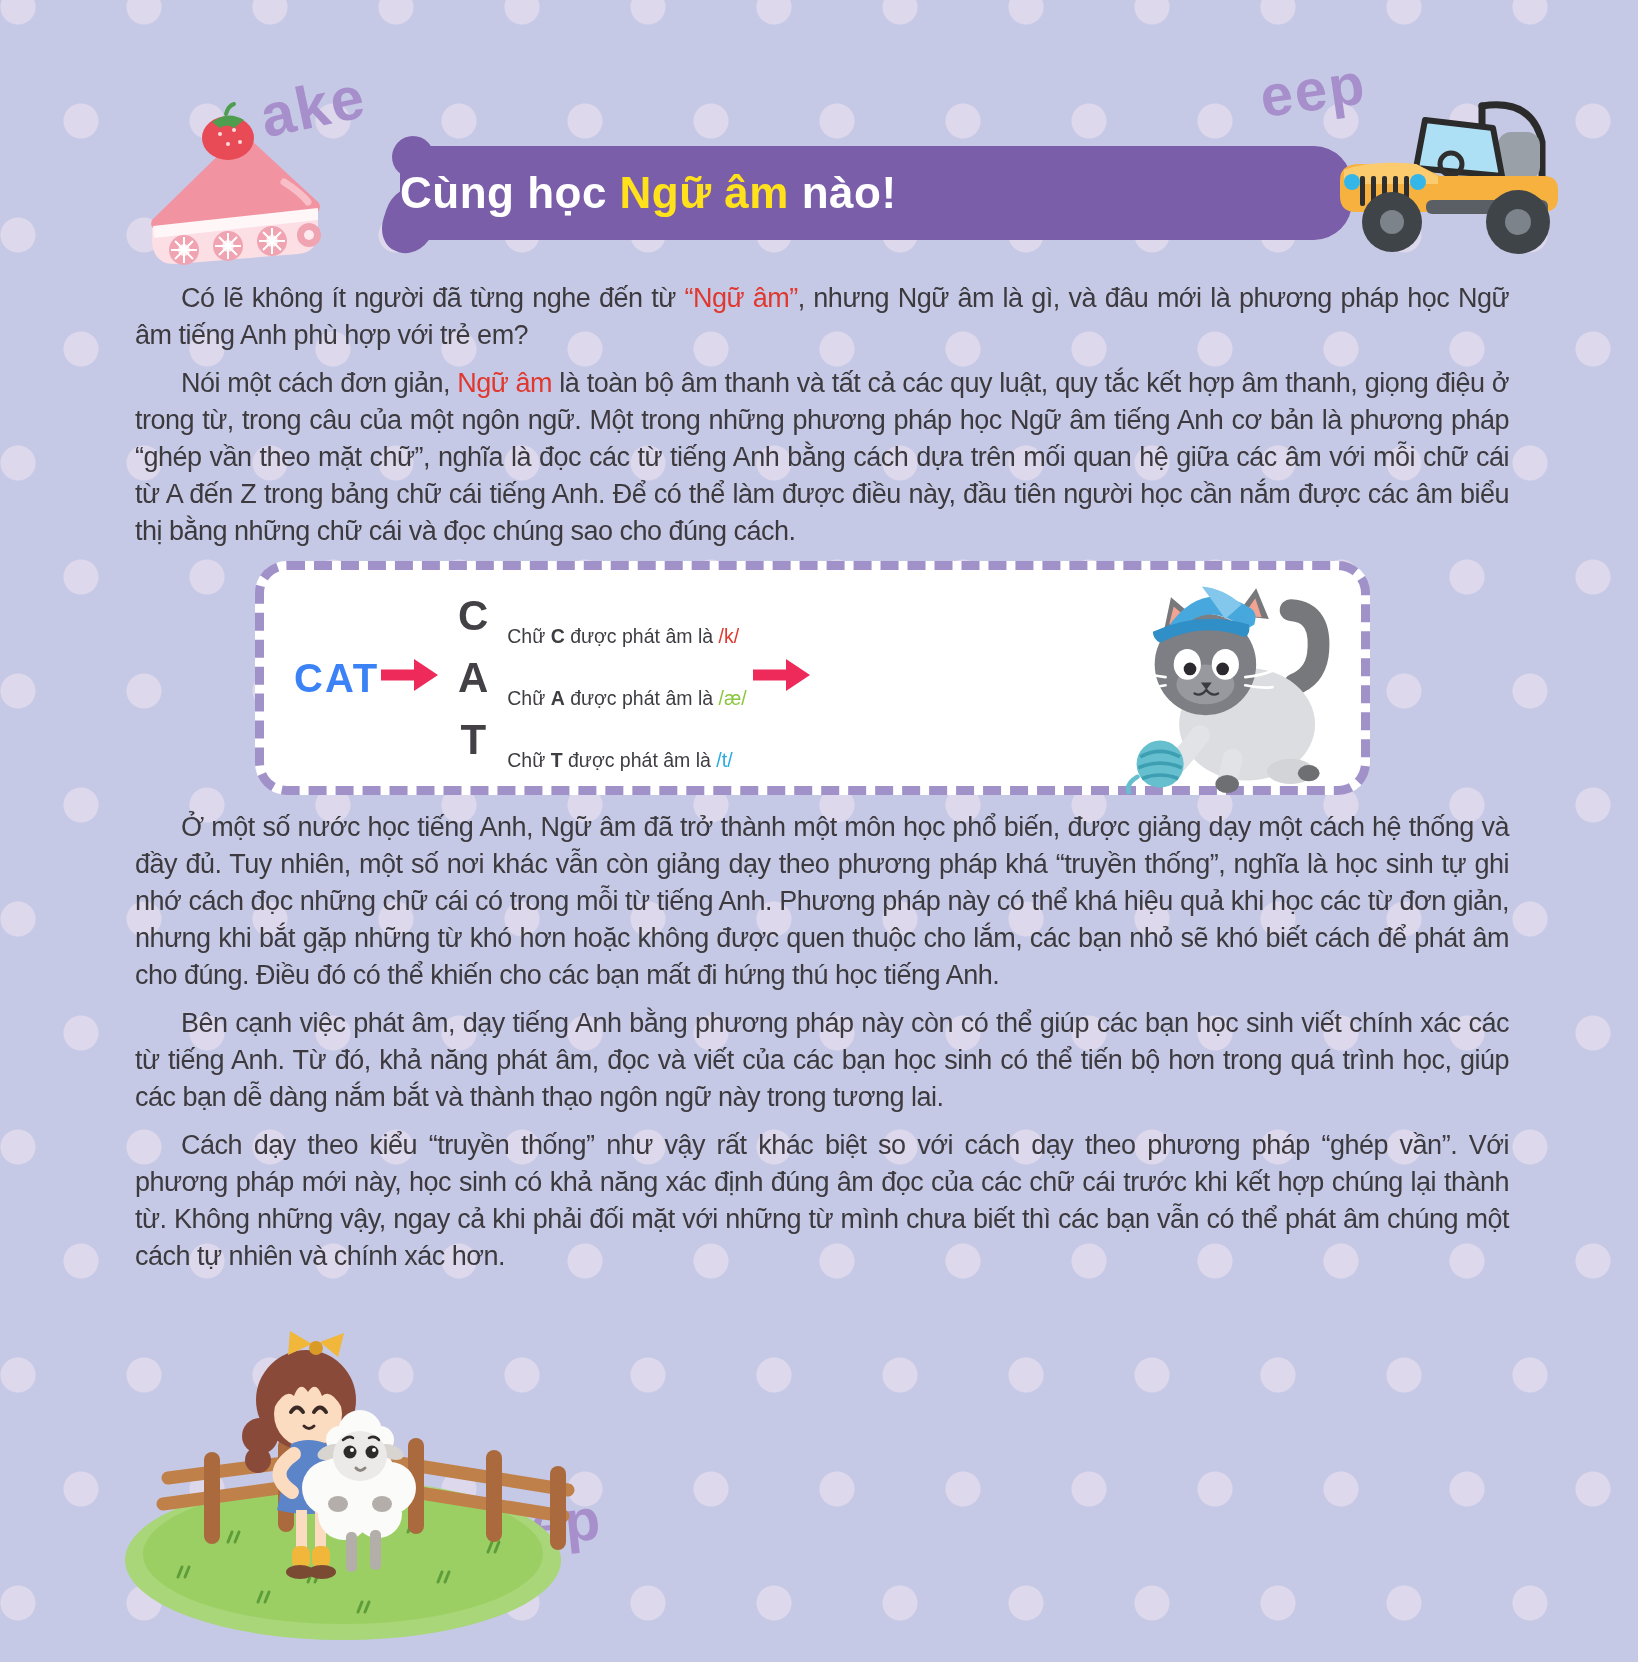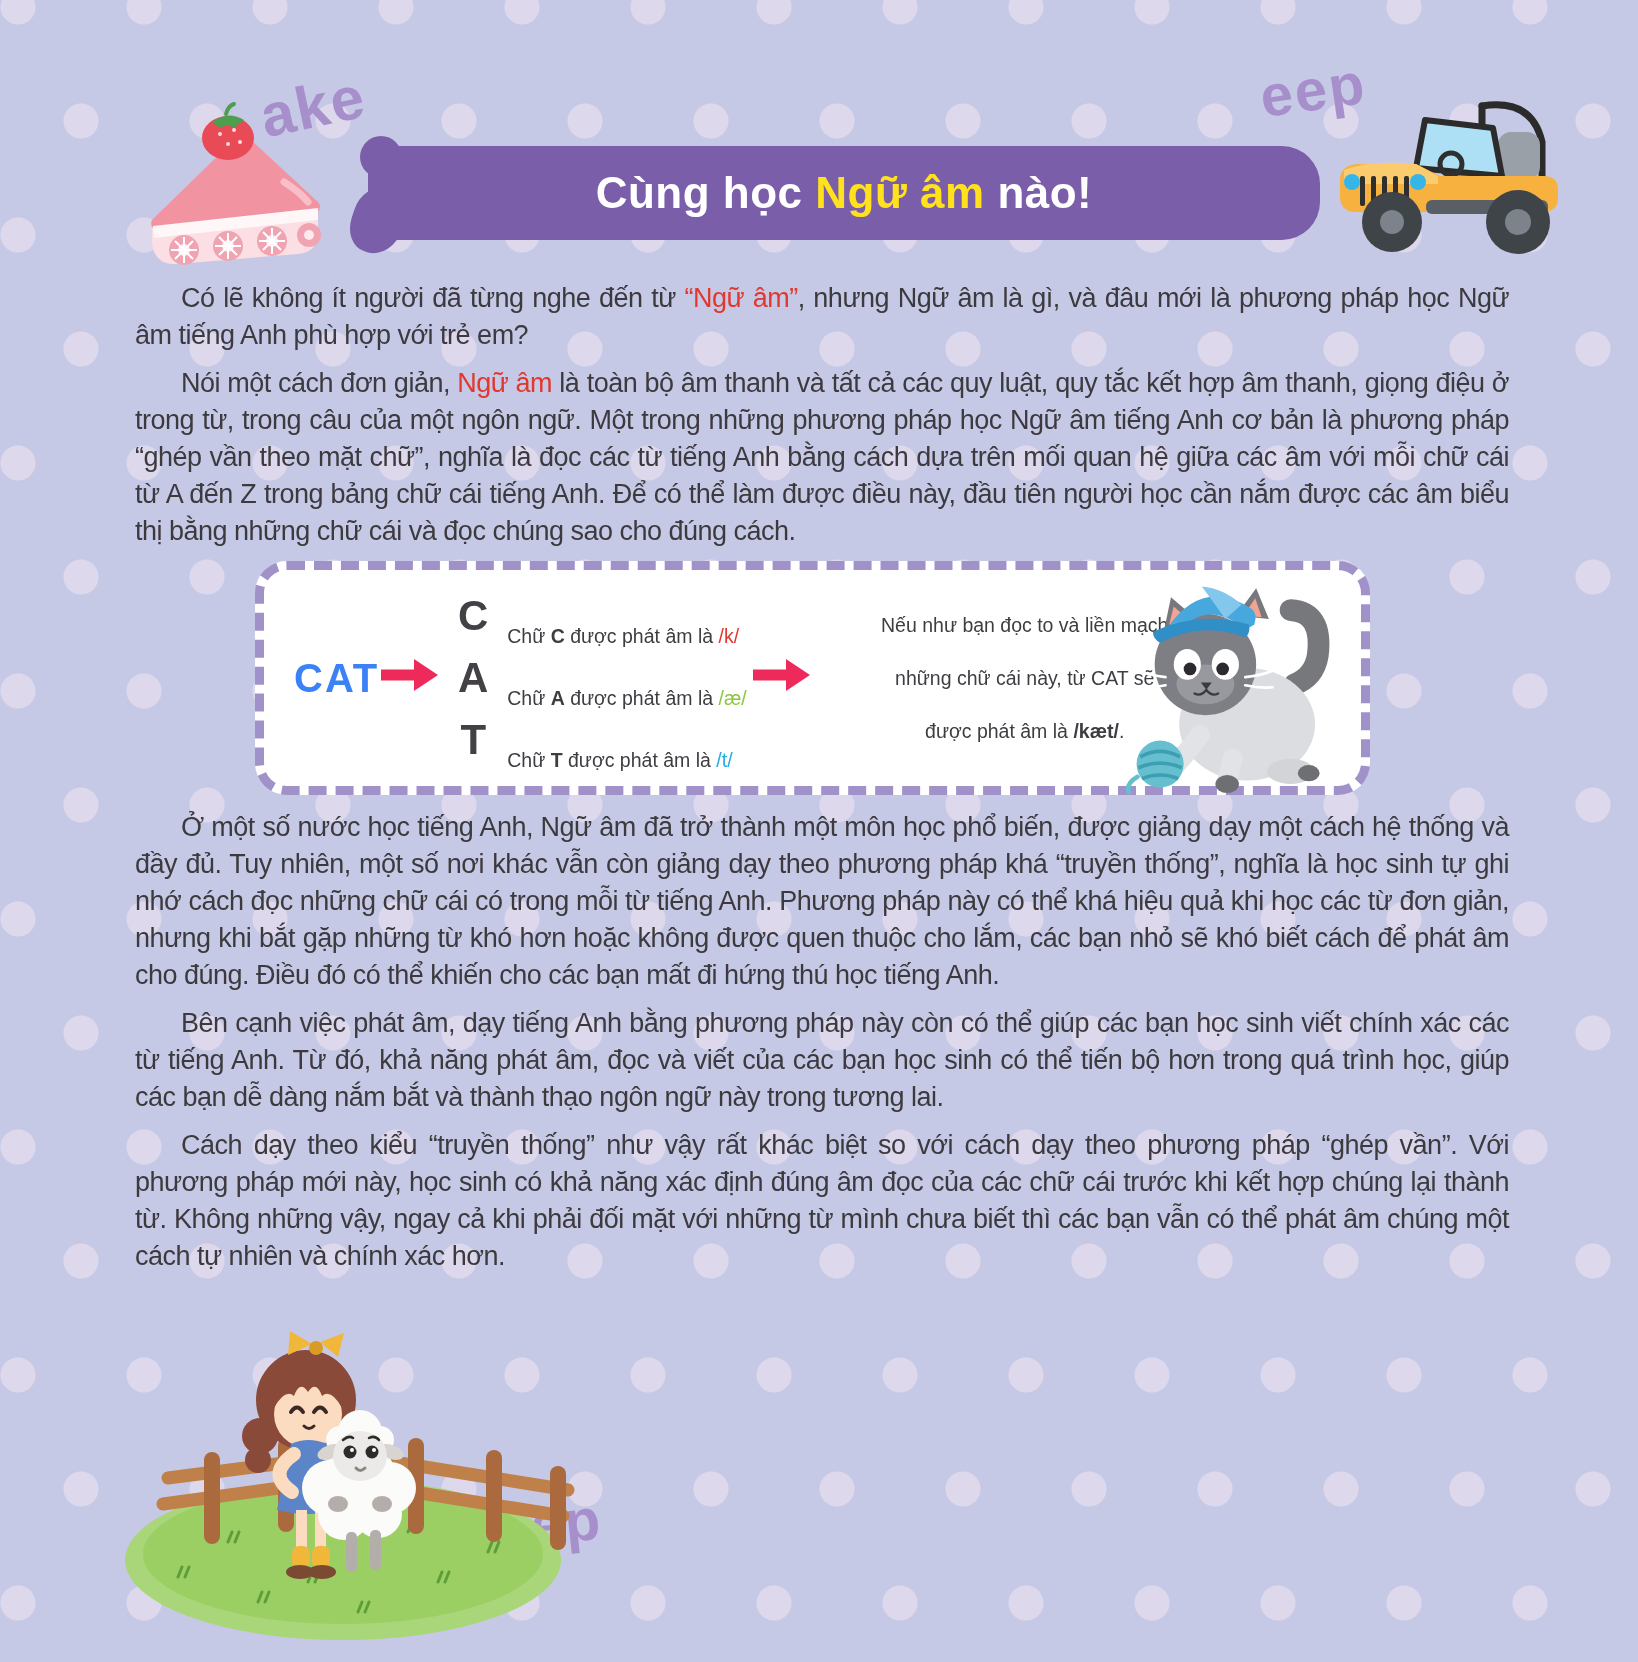--- a/index.html
+++ b/index.html
@@ -18,23 +18,23 @@
 #ake { left:260px; top:72px; font-size:60px; transform:rotate(-12deg); }
 #eep-top { left:1260px; top:56px; font-size:58px; transform:rotate(-8deg); }
 #eep-bottom { left:496px; top:1490px; font-size:58px; transform:rotate(-6deg); }
 
 .illu { position:absolute; z-index:2; }
 #cake { left:136px; top:100px; width:200px; height:180px; }
 #jeep { left:1330px; top:84px; width:240px; height:180px; z-index:3; }
 #girl-sheep { left:108px; top:1282px; width:475px; height:365px; }
 
 .banner {
-  position:absolute; left:368px; top:146px; width:952px; height:94px;
+  position:absolute; left:400px; top:146px; width:952px; height:94px;
   background:#7b5ea9; border-radius:26px 38px 38px 26px;
-  display:flex; align-items:center; justify-content:center; z-index:1;
+  display:flex; align-items:center; justify-content:flex-start; z-index:1;
 }
 .banner::before {
   content:""; position:absolute; left:-16px; bottom:-14px; width:52px; height:66px;
   background:#7b5ea9; border-radius:48% 52% 55% 45%; transform:rotate(18deg);
 }
 .banner::after {
   content:""; position:absolute; left:-8px; top:-10px; width:42px; height:42px;
   background:#7b5ea9; border-radius:50%;
 }
 .banner-title { font-size:44px; font-weight:bold; color:#ffffff; letter-spacing:0.5px; position:relative; z-index:2; }
@@ -161,21 +161,20 @@
         <span class="big-letter">T</span>
         <span class="row-text"><span>Chữ </span><span class="seg-bold">T</span><span> được phát âm là </span><span class="seg-cyan">/t/</span></span>
       </div>
     </div>
     <span class="arrow-icon arrow2">
       <svg width="58" height="38" viewBox="0 0 58 38">
           <path d="M0 19 H36" stroke="#ee2a5b" stroke-width="11"></path>
           <path d="M33 3 L57 19 L33 35 Z" fill="#ee2a5b"></path>
         </svg>
     </span>
-    <div class="result"><span>Nếu như bạn đọc to và liền mạch những chữ cái này, từ CAT sẽ được phát âm là </span><span class="seg-bold">/kæt/</span><span>.</span></div>
 
     <div class="cat-illo">
     <svg viewBox="0 0 245 245" width="250" height="222">
       <path d="M196 42 Q232 44 226 92 Q222 116 200 124" stroke="#77787c" stroke-width="24" fill="none" stroke-linecap="round"></path>
       <ellipse cx="148" cy="168" rx="75" ry="62" fill="#dcdde0"></ellipse>
       <ellipse cx="196" cy="220" rx="26" ry="14" fill="#d2d4d7"></ellipse>
       <ellipse cx="216" cy="222" rx="12" ry="9" fill="#6e6f73"></ellipse>
       <path d="M96 180 Q76 206 66 216" stroke="#e2e3e6" stroke-width="22" fill="none" stroke-linecap="round"></path>
       <ellipse cx="62" cy="218" rx="13" ry="10" fill="#6e6f73"></ellipse>
       <path d="M132 206 Q128 224 126 232" stroke="#e2e3e6" stroke-width="22" fill="none" stroke-linecap="round"></path>

